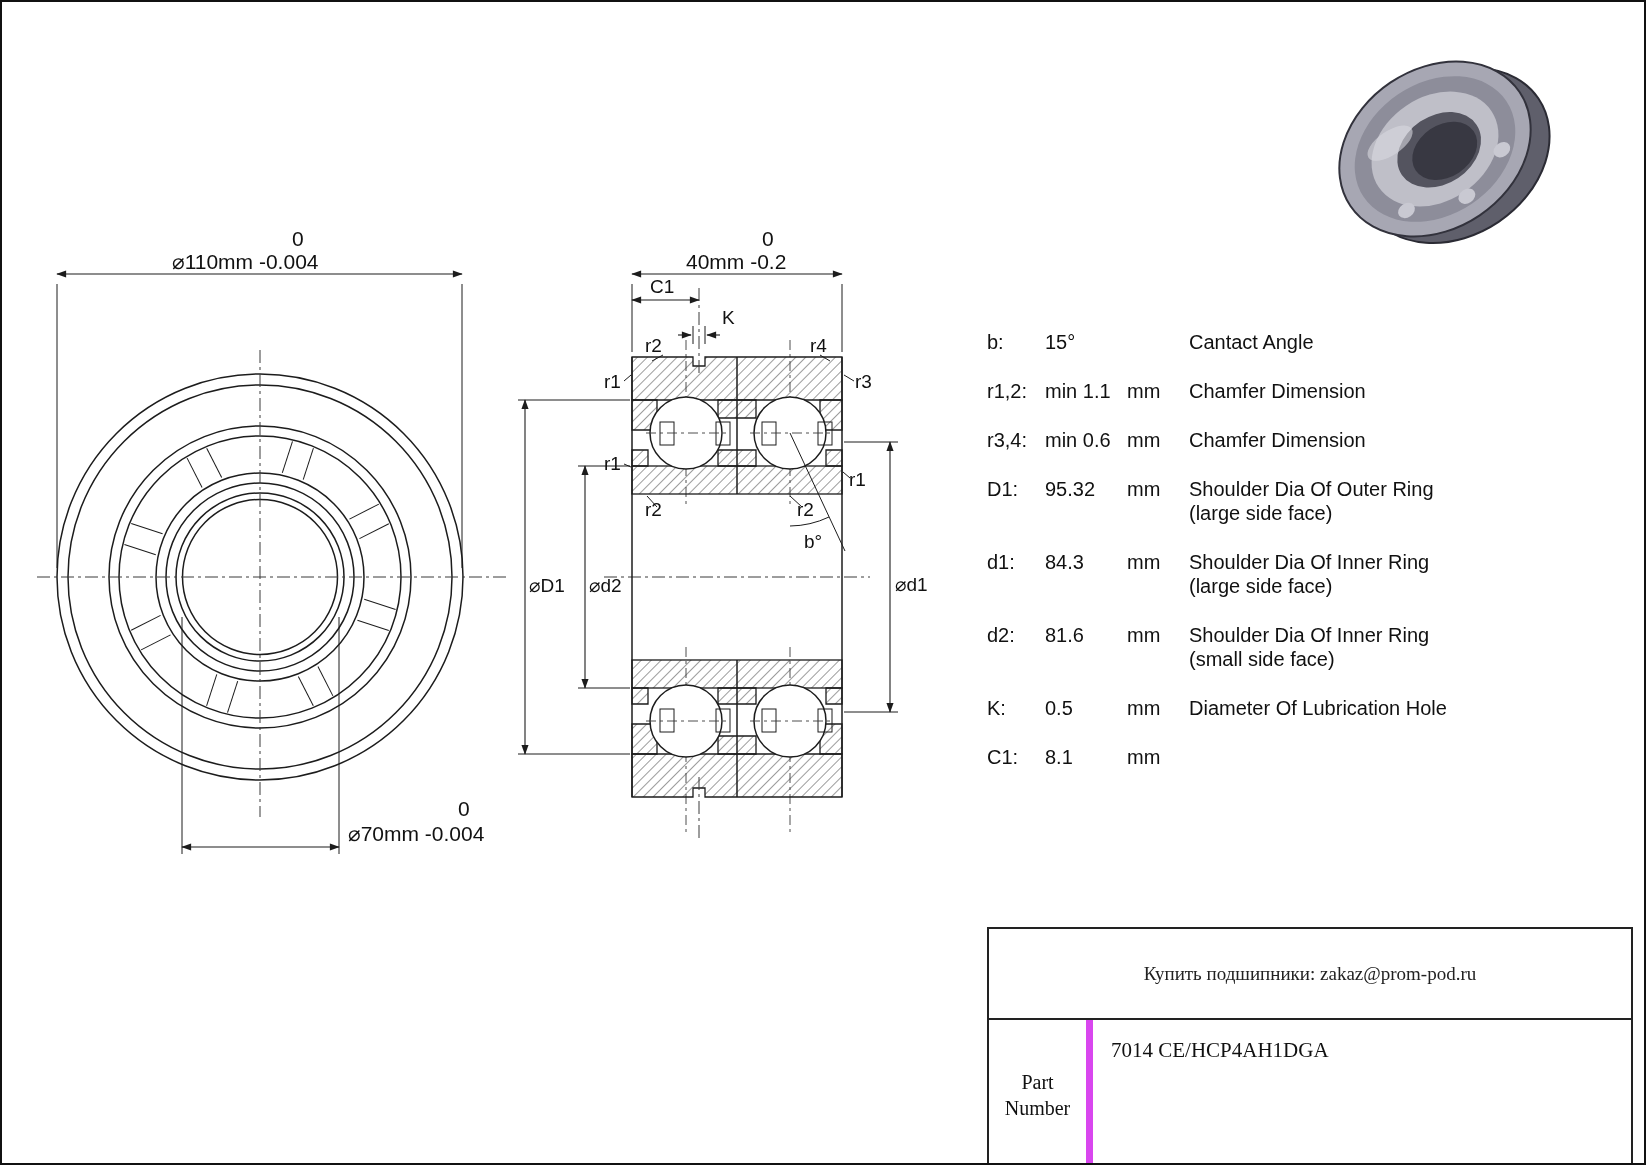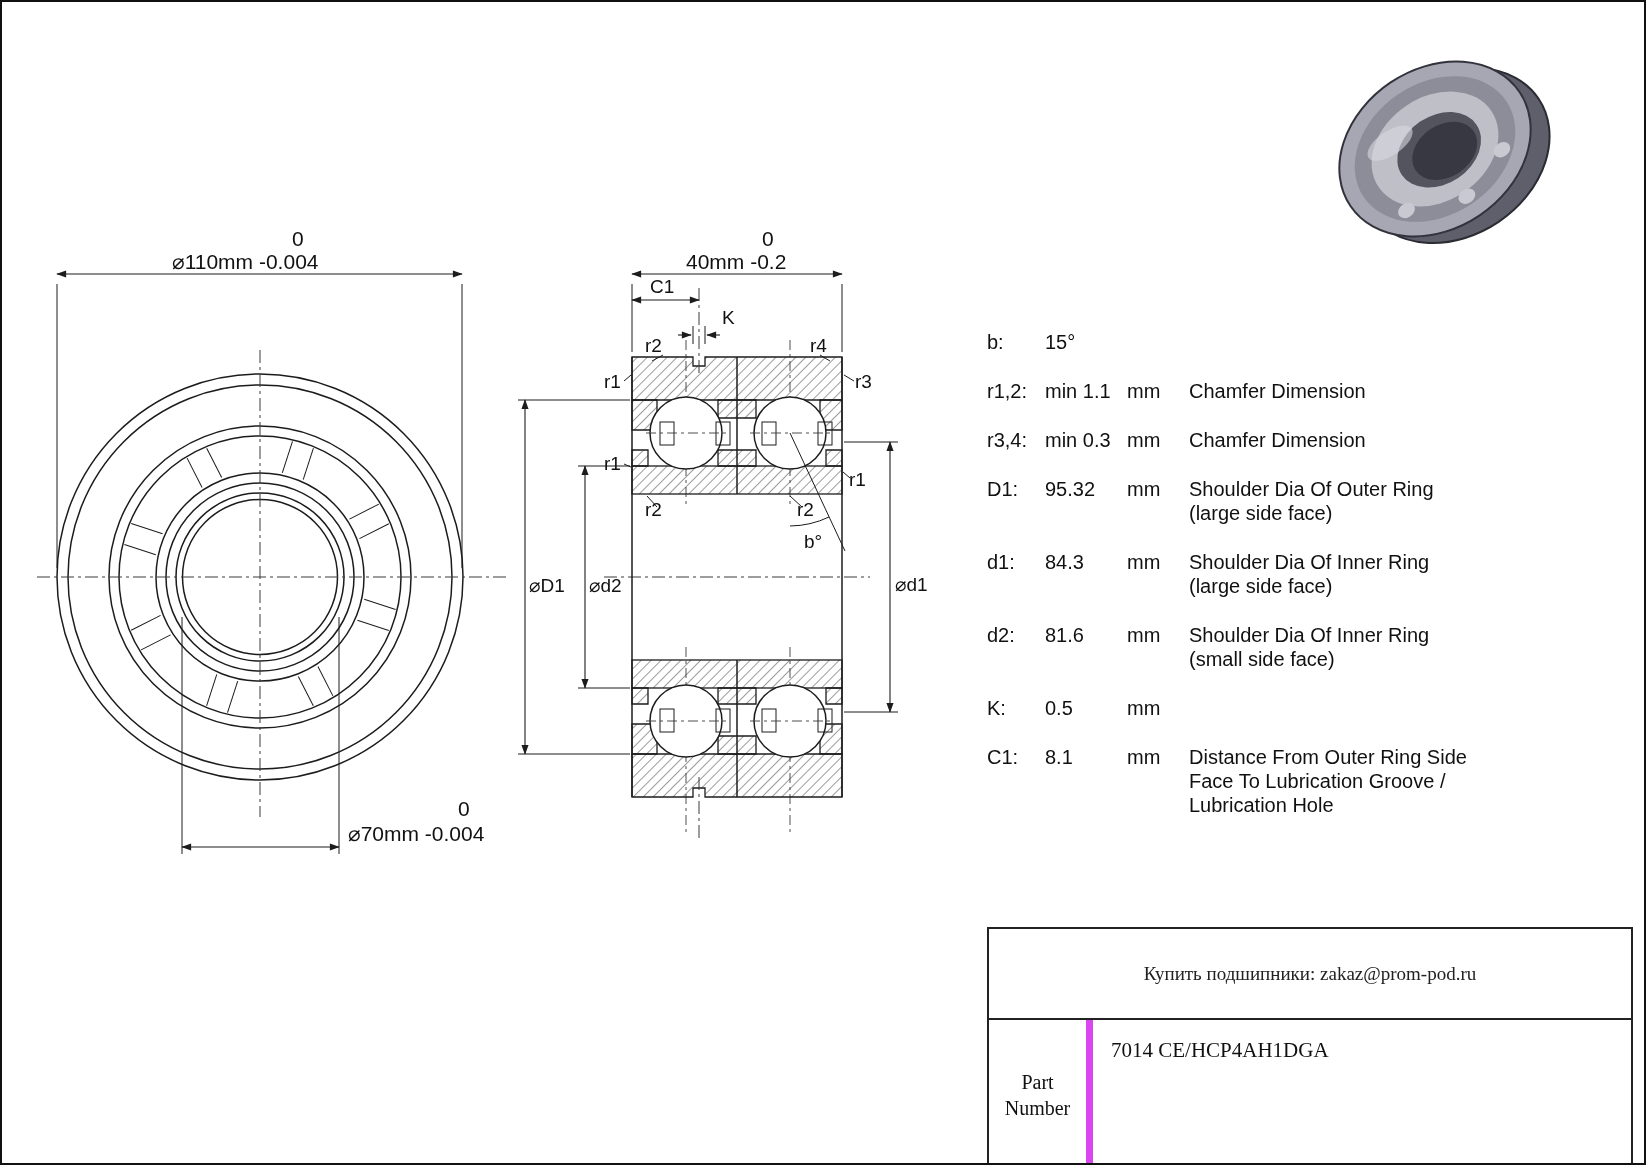--- a/index.html
+++ b/index.html
@@ -281,30 +281,31 @@
       <ellipse cx="-58" cy="35" rx="9" ry="7" fill="#c9c9d2"></ellipse>
       <ellipse cx="0" cy="57" rx="9" ry="7" fill="#c9c9d2"></ellipse>
     </g>
   </svg>
 
   <div class="specs">
     <div class="spec-row">
       <span class="spec-param">b:</span>
       <span class="spec-value">15°</span>
       <span class="spec-unit"></span>
+      <span class="spec-desc">Cantact Angle</span>
     </div>
     <div class="spec-row">
       <span class="spec-param">r1,2:</span>
       <span class="spec-value">min 1.1</span>
       <span class="spec-unit">mm</span>
       <span class="spec-desc">Chamfer Dimension</span>
     </div>
     <div class="spec-row">
       <span class="spec-param">r3,4:</span>
-      <span class="spec-value">min 0.3</span>
+      <span class="spec-value">min 0.6</span>
       <span class="spec-unit">mm</span>
       <span class="spec-desc">Chamfer Dimension</span>
     </div>
     <div class="spec-row">
       <span class="spec-param">D1:</span>
       <span class="spec-value">95.32</span>
       <span class="spec-unit">mm</span>
       <span class="spec-desc">Shoulder Dia Of Outer Ring
 (large side face)</span>
     </div>
@@ -319,28 +320,26 @@
       <span class="spec-param">d2:</span>
       <span class="spec-value">81.6</span>
       <span class="spec-unit">mm</span>
       <span class="spec-desc">Shoulder Dia Of Inner Ring
 (small side face)</span>
     </div>
     <div class="spec-row">
       <span class="spec-param">K:</span>
       <span class="spec-value">0.5</span>
       <span class="spec-unit">mm</span>
+      <span class="spec-desc">Diameter Of Lubrication Hole</span>
     </div>
     <div class="spec-row">
       <span class="spec-param">C1:</span>
       <span class="spec-value">8.1</span>
       <span class="spec-unit">mm</span>
-      <span class="spec-desc">Distance From Outer Ring Side
-Face To Lubrication Groove /
-Lubrication Hole</span>
     </div>
   </div>
 
   <div class="footer-table">
     <div class="ft-top">Купить подшипники: zakaz@prom-pod.ru</div>
     <div class="ft-bottom">
       <div class="ft-label">Part
 Number</div>
       <div class="ft-part">
         <div class="ft-part-number">7014 CE/HCP4AH1DGA</div>

